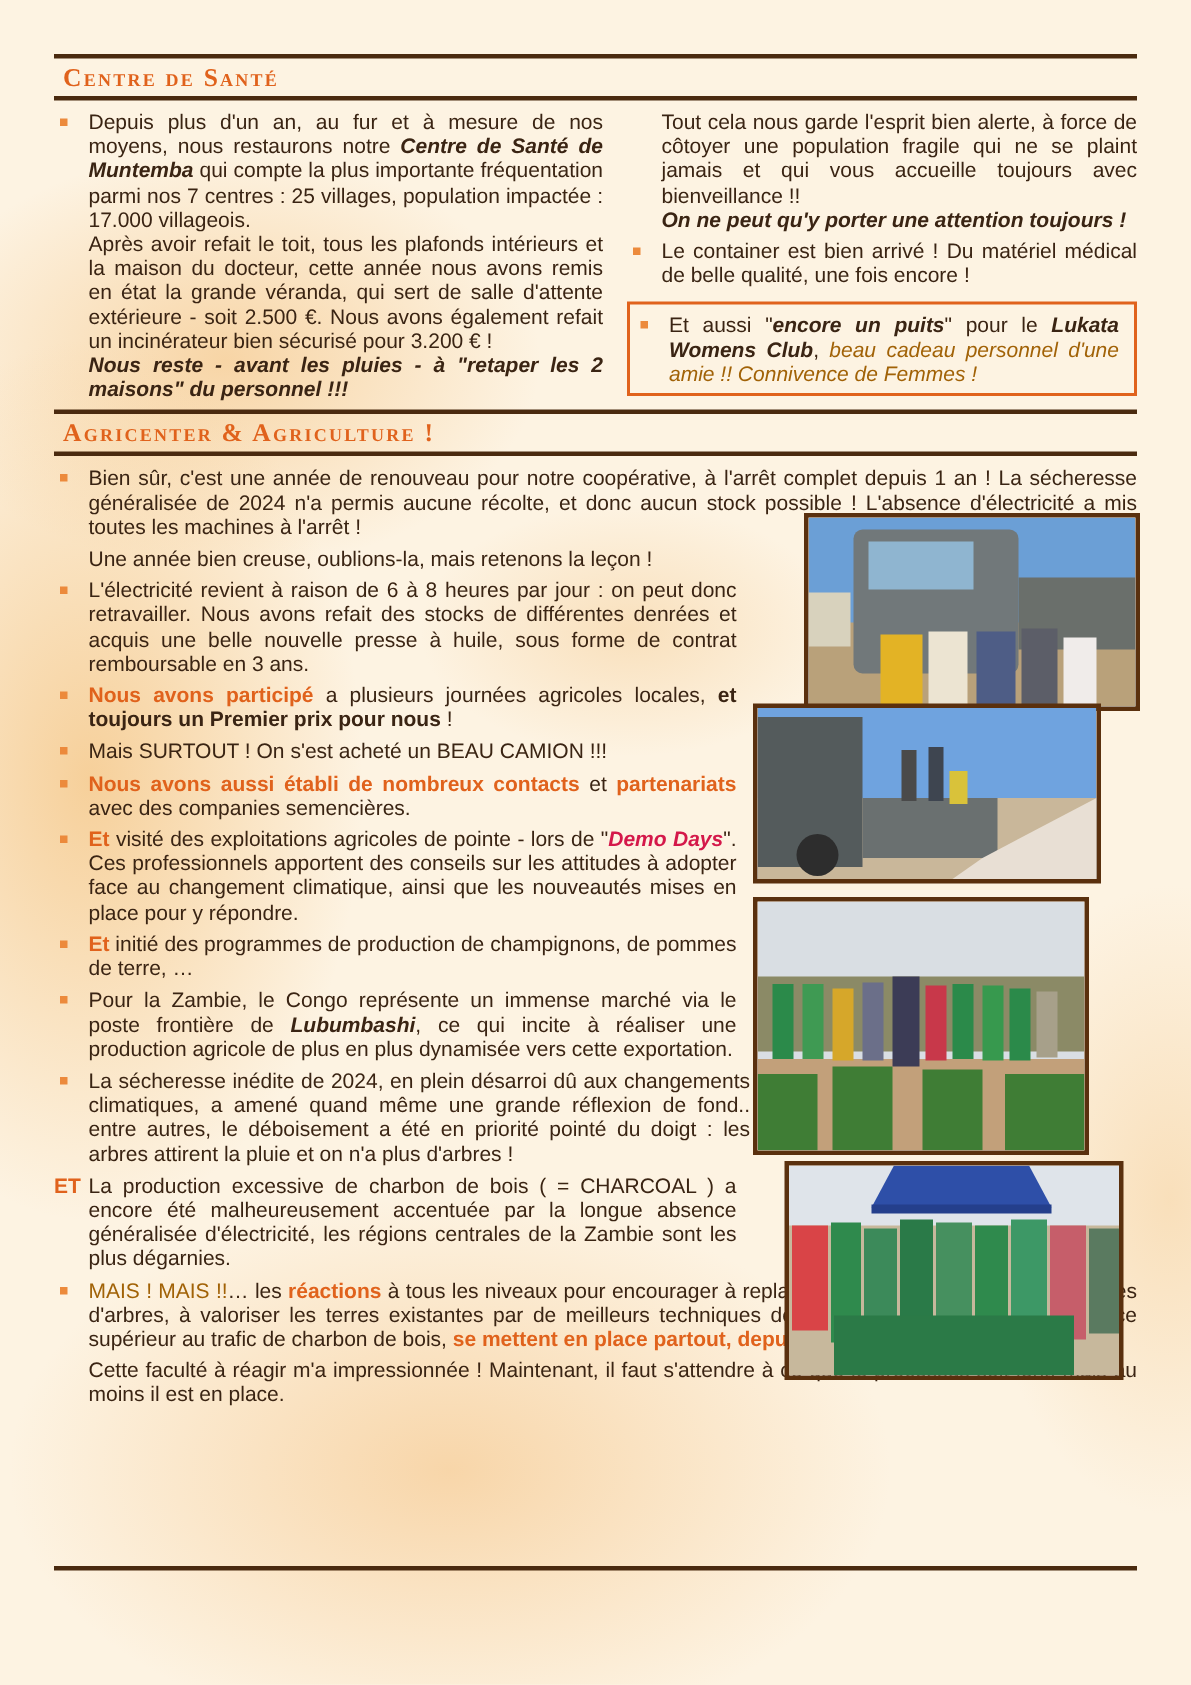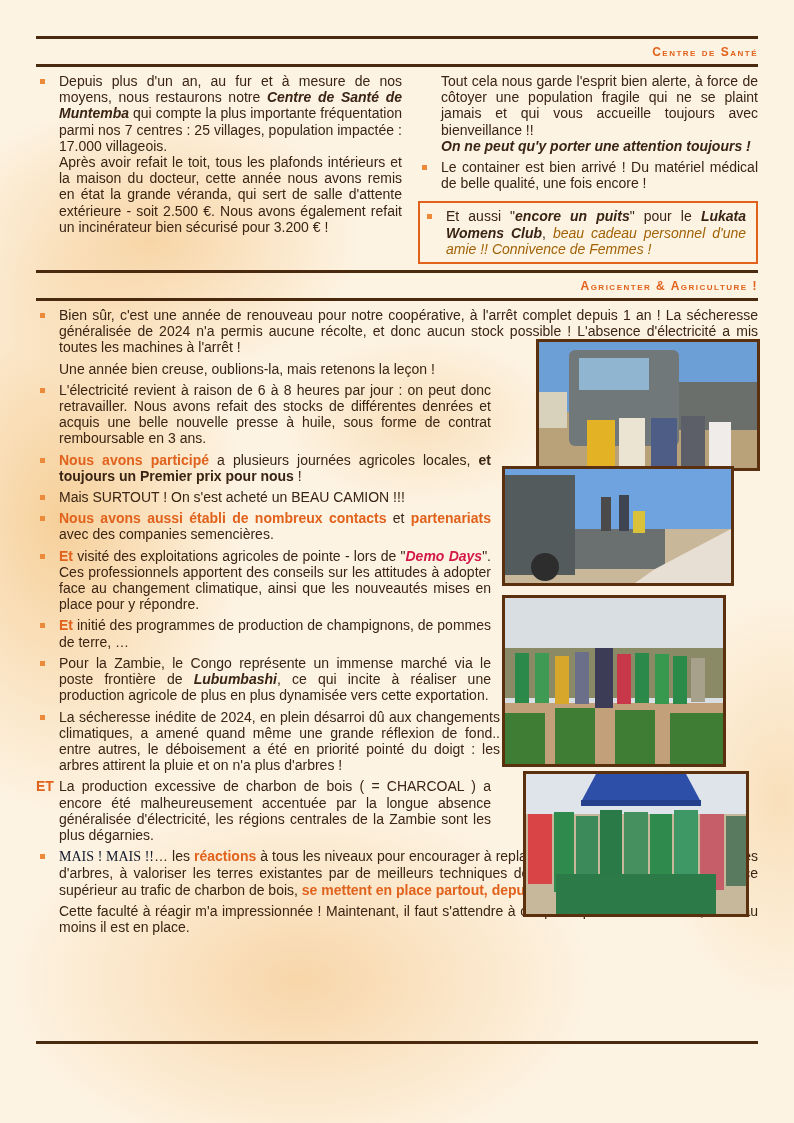--- a/index.html
+++ b/index.html
@@ -14,34 +14,34 @@
     background:
       radial-gradient(ellipse 260px 420px at 60px 520px, rgba(244,196,130,0.75), rgba(244,196,130,0) 70%),
       radial-gradient(ellipse 300px 200px at 150px 240px, rgba(245,200,140,0.7), rgba(245,200,140,0) 70%),
       radial-gradient(ellipse 420px 260px at 300px 980px, rgba(246,204,150,0.75), rgba(246,204,150,0) 70%),
       radial-gradient(ellipse 180px 300px at 780px 800px, rgba(246,210,160,0.6), rgba(246,210,160,0) 70%),
       radial-gradient(ellipse 200px 120px at 420px 420px, rgba(245,205,150,0.5), rgba(245,205,150,0) 70%);
   }
   .content { position: absolute; left: 36px; top: 36px; width: 722px; }
   .rule { height: 3px; background: #4a2a0f; }
   .section-title {
-    font-family: Liberation Sans, sans-serif; font-weight: bold;
+    font-family: Liberation Serif, serif; font-weight: bold;
     color: #e0621c; font-variant: small-caps; letter-spacing: 1.5px;
-    font-size: 12px; padding: 3px 0 2px 6px; line-height: 20px; text-align: right;
+    font-size: 17px; padding: 3px 0 2px 6px; line-height: 20px;
   }
   ul.bullets { list-style: none; margin: 0; padding: 0; }
   ul.bullets li { position: relative; padding-left: 23px; }
   ul.bullets li.sq::before {
     content: ""; position: absolute; left: 4px; top: 6px;
     width: 5px; height: 5px; background: #ec8a3c;
   }
   .txt { font-size: 14px; line-height: 16.2px; text-align: justify; }
   .b { font-weight: bold; }
   .bi { font-weight: bold; font-style: italic; }
-  .or { color: #0f172a; font-family: Liberation Serif, serif; }
+  .or { color: #a16207; }
   .orb { color: #e0621c; font-weight: bold; }
   .red { color: #d4184a; font-weight: bold; font-style: italic; }
   .oit { color: #a16207; font-style: italic; }
   .p-gap { margin-top: 5px; }
 
   
   .sante { display: flex; justify-content: space-between; padding-top: 6px; }
   .sante .left { width: 366px; }
   .sante .right { width: 340px; }
   .highlight-box {
@@ -66,20 +66,21 @@
   <div class="rule"></div>
   <div class="section-title">Centre de Santé</div>
   <div class="rule"></div>
 
   <div class="sante">
     <div class="left">
       <ul class="bullets">
         <li class="sq txt">
           <span>Depuis plus d'un an, au fur et à mesure de nos moyens, nous restaurons notre </span><span class="bi">Centre de Santé de Muntemba</span><span> qui compte la plus importante fréquentation parmi nos 7 centres : 25 villages, population impactée : 17.000 villageois.</span>
           <div>Après avoir refait le toit, tous les plafonds intérieurs et la maison du docteur, cette année nous avons remis en état la grande véranda, qui sert de salle d'attente extérieure - soit 2.500 €. Nous avons également refait un incinérateur bien sécurisé pour 3.200 € !</div>
+          <div class="bi">Nous reste - avant les pluies - à "retaper les 2 maisons" du personnel !!!</div>
         </li>
       </ul>
     </div>
     <div class="right">
       <ul class="bullets">
         <li class="txt">
           <div>Tout cela nous garde l'esprit bien alerte, à force de côtoyer une population fragile qui ne se plaint jamais et qui vous accueille toujours avec bienveillance !!</div>
           <div class="bi">On ne peut qu'y porter une attention toujours !</div>
         </li>
         <li class="sq txt p-gap">Le container est bien arrivé ! Du matériel médical de belle qualité, une fois encore !</li>

